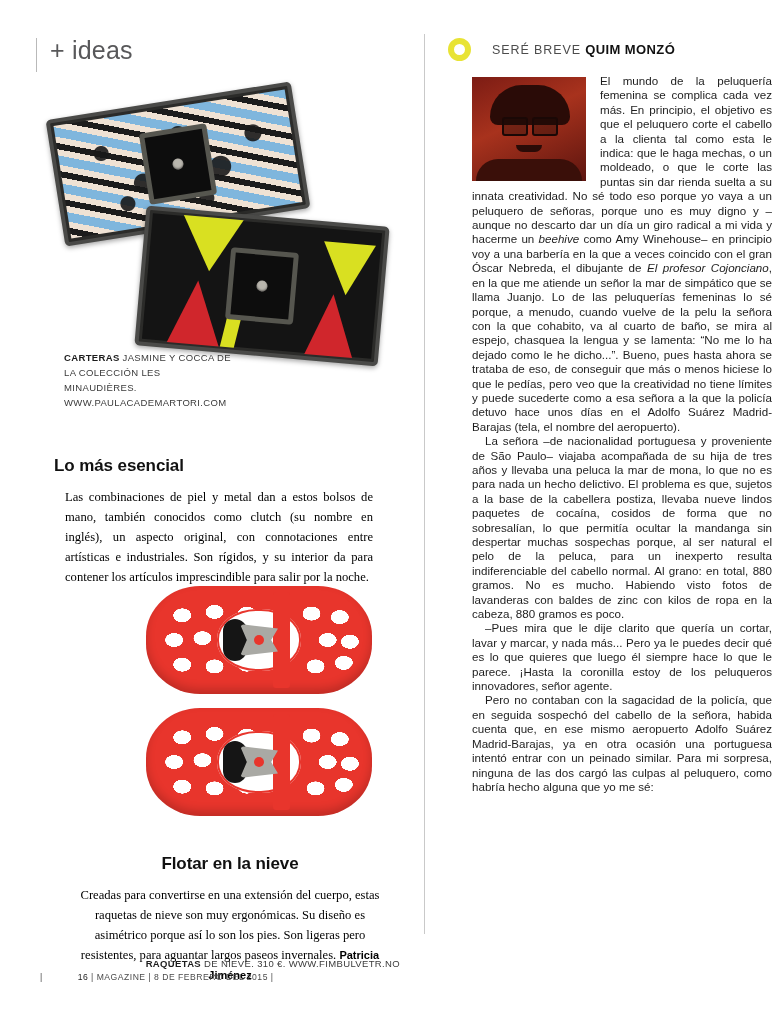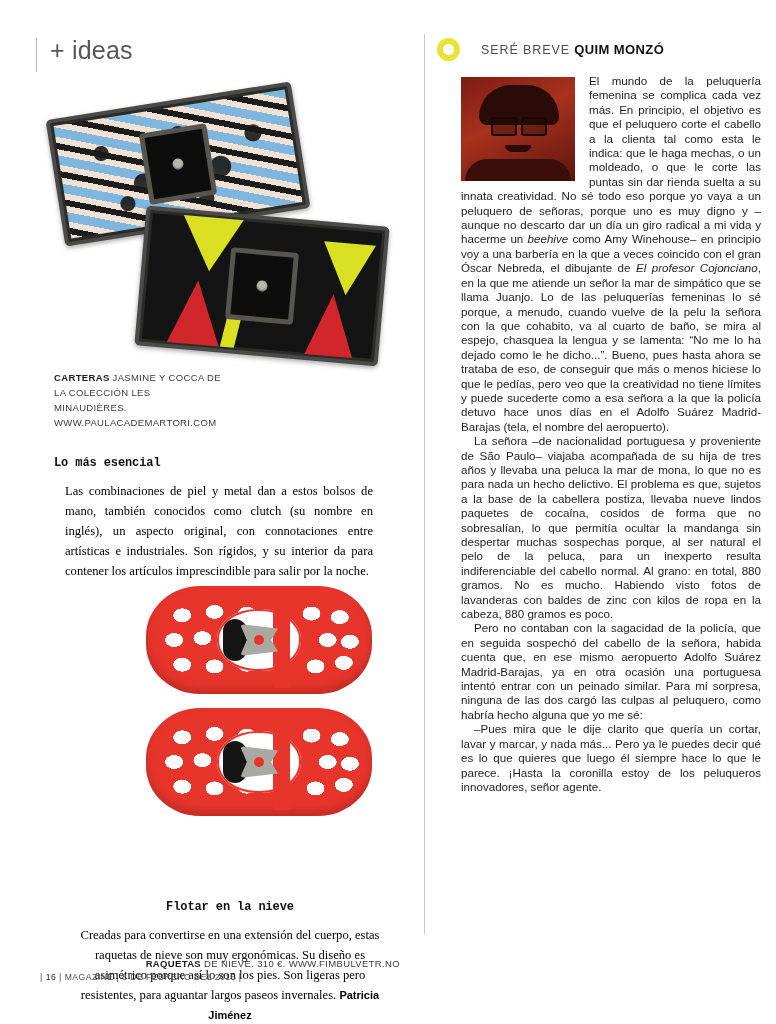--- a/index.html
+++ b/index.html
@@ -56,26 +56,26 @@
     width:58px;height:62px;background:#0d0d0d;border:5px solid #56564f;border-radius:4px;
   }
   .clasp:after{content:"";position:absolute;left:50%;top:50%;transform:translate(-50%,-50%);
     width:11px;height:11px;border-radius:50%;background:#b9b6ae;box-shadow:inset 0 -1px 2px rgba(0,0,0,.5);}
 
   .caption{
     position:absolute;font-size:9.5px;line-height:15px;letter-spacing:.35px;
     color:#3a3a3a;text-transform:uppercase;
   }
   .caption b{font-weight:700;color:#1c1c1c;}
-  .cap-bags{left:18px;top:322px;width:170px;margin-top:20px;}
+  .cap-bags{left:28px;top:322px;width:170px;}
 
   .blurb{position:absolute;left:18px;}
   .blurb h3{
-    margin:0 0 5px 0;font-size:12px;font-weight:700;color:#111;
-    font-family:Liberation Mono, monospace;letter-spacing:-.1px;
+    margin:0 0 5px 0;font-size:17px;font-weight:700;color:#111;
+    font-family:Liberation Sans, sans-serif;letter-spacing:-.1px;
   }
   .blurb p{
     margin:11px;font-family:"Liberation Serif", serif;
     font-size:12.6px;line-height:20px;color:#000000;text-align:justify;
   }
   .blurb-bags{top:428px;width:330px;}
 
   
   .shoes-photo{position:absolute;left:110px;top:558px;width:230px;height:245px;}
   .shoe{position:absolute;left:0;width:226px;height:108px;border-radius:54px/50px;
@@ -109,30 +109,30 @@
   .shoe .bind:before{content:"";position:absolute;left:6px;top:10px;width:24px;height:42px;
     border-radius:14px;background:#151515;}
   .shoe .buck{position:absolute;left:50%;top:50%;transform:translate(-50%,-50%);
     width:38px;height:32px;background:#a9a9a4;border-radius:5px;
     clip-path:polygon(0 0,100% 14%,82% 50%,100% 86%,0 100%,18% 50%);}
   .shoe .buck:after{content:"";position:absolute;left:50%;top:50%;transform:translate(-50%,-50%);
     width:10px;height:10px;border-radius:50%;background:#e8352c;}
   .shoe .strap{position:absolute;left:56%;top:6px;width:17px;height:96px;background:#e8352c;border-radius:3px;}
 
   .blurb-shoes{top:826px;width:340px;left:24px;text-align:center;}
-  .blurb-shoes h3{text-align:center;margin-top:46px;}
+  .blurb-shoes h3{text-align:center;}
   .blurb-shoes p{text-align:center;}
   .blurb-shoes p b{font-family:"Liberation Sans", sans-serif;font-size:11px;font-weight:700;}
   .cap-shoes{left:24px;top:928px;width:340px;text-align:right;}
 
   
   .v-divider{position:absolute;left:424px;top:34px;width:1px;height:900px;background:#c9c9c9;}
 
   
-  .right-col{position:absolute;left:461px;top:30px;width:300px;}
+  .right-col{position:absolute;left:472px;top:30px;width:300px;}
 
   .kicker-row{position:relative;height:44px;}
   .ring{
     position:absolute;left:-24px;top:8px;width:23px;height:23px;border-radius:50%;
     border:6px solid #e8e335;box-sizing:border-box;
   }
   .kicker{
     position:absolute;left:20px;top:12px;font-size:12.5px;letter-spacing:.9px;
     text-transform:uppercase;color:#4c4c4c;
   }
@@ -166,21 +166,21 @@
 
   .pullquote{
     margin-top:8px;width:114px;font-size:13.2px;line-height:14.6px;font-weight:700;
     text-transform:uppercase;color:#e4e05a;letter-spacing:-.1px;
   }
 
   .footer{
     position:absolute;left:40px;top:972px;font-size:8.6px;letter-spacing:.5px;
     color:#4a4a4a;text-transform:uppercase;
   }
-  .footer b{font-weight:400;color:#1c1c1c;}
+  .footer b{font-weight:400;color:#1c1c1c;margin-left:32px;}
 </style>
 </head>
 <body>
 
 <div class="page">
 
   <div class="left-col">
 
     <div class="section-rule"></div>
     <div class="section-label">+ ideas</div>
@@ -260,22 +260,22 @@
           <div class="face"></div>
           <div class="hair"></div>
           <div class="glasses"></div>
           <div class="mouth"></div>
         </div>
       </div>
 
       <p><span>El mundo de la peluquería femenina se complica cada vez más. En principio, el objetivo es que el peluquero corte el cabello a la clienta tal como esta le indica: que le haga mechas, o un moldeado, o que le corte las puntas sin dar rienda suelta a su innata creatividad. No sé todo eso porque yo vaya a un peluquero de señoras, porque uno es muy digno y –aunque no descarto dar un día un giro radical a mi vida y hacerme un </span><i>beehive</i><span> como Amy Winehouse– en principio voy a una barbería en la que a veces coincido con el gran Óscar Nebreda, el dibujante de </span><i>El profesor Cojonciano</i><span>, en la que me atiende un señor la mar de simpático que se llama Juanjo. Lo de las peluquerías femeninas lo sé porque, a menudo, cuando vuelve de la pelu la señora con la que cohabito, va al cuarto de baño, se mira al espejo, chasquea la lengua y se lamenta: “No me lo ha dejado como le he dicho...”. Bueno, pues hasta ahora se trataba de eso, de conseguir que más o menos hiciese lo que le pedías, pero veo que la creatividad no tiene límites y puede sucederte como a esa señora a la que la policía detuvo hace unos días en el Adolfo Suárez Madrid-Barajas (tela, el nombre del aeropuerto).</span></p>
 
       <p class="indent">La señora –de nacionalidad portuguesa y proveniente de São Paulo– viajaba acompañada de su hija de tres años y llevaba una peluca la mar de mona, lo que no es para nada un hecho delictivo. El problema es que, sujetos a la base de la cabellera postiza, llevaba nueve lindos paquetes de cocaína, cosidos de forma que no sobresalían, lo que permitía ocultar la mandanga sin despertar muchas sospechas porque, al ser natural el pelo de la peluca, para un inexperto resulta indiferenciable del cabello normal. Al grano: en total, 880 gramos. No es mucho. Habiendo visto fotos de lavanderas con baldes de zinc con kilos de ropa en la cabeza, 880 gramos es poco.</p>
+      <p class="indent">–Pues mira que le dije clarito que quería un cortar, lavar y marcar, y nada más... Pero ya le puedes decir qué es lo que quieres que luego él siempre hace lo que le parece. ¡Hasta la coronilla estoy de los peluqueros innovadores, señor agente.</p>
       <p class="indent">Pero no contaban con la sagacidad de la policía, que en seguida sospechó del cabello de la señora, habida cuenta que, en ese mismo aeropuerto Adolfo Suárez Madrid-Barajas, ya en otra ocasión una portuguesa intentó entrar con un peinado similar. Para mi sorpresa, ninguna de las dos cargó las culpas al peluquero, como habría hecho alguna que yo me sé:</p>
-      <p class="indent">–Pues mira que le dije clarito que quería un cortar, lavar y marcar, y nada más... Pero ya le puedes decir qué es lo que quieres que luego él siempre hace lo que le parece. ¡Hasta la coronilla estoy de los peluqueros innovadores, señor agente.</p>
     </div>
   </div>
 
   <div class="footer">
     <span>| </span><b>16</b><span> | MAGAZINE | 8 DE FEBRERO DEL 2015 |</span>
   </div>
 
 </div>
 
 </body></html>

